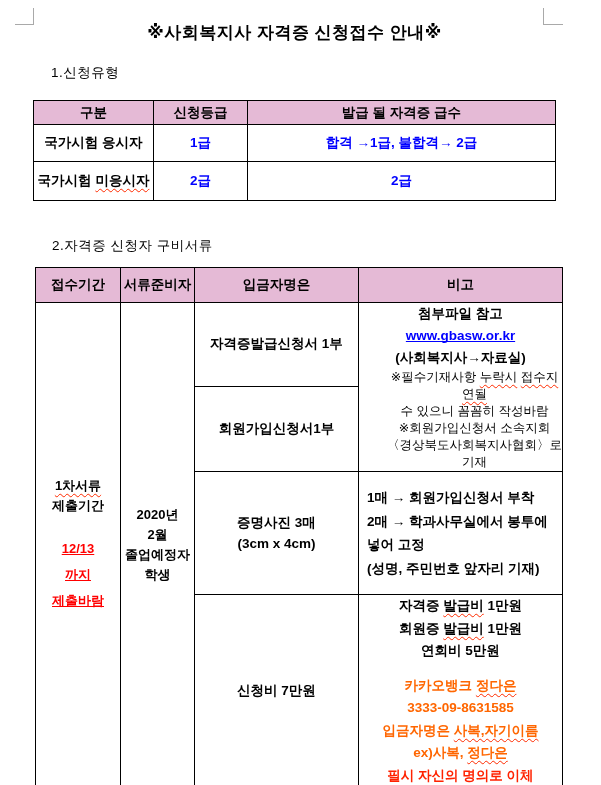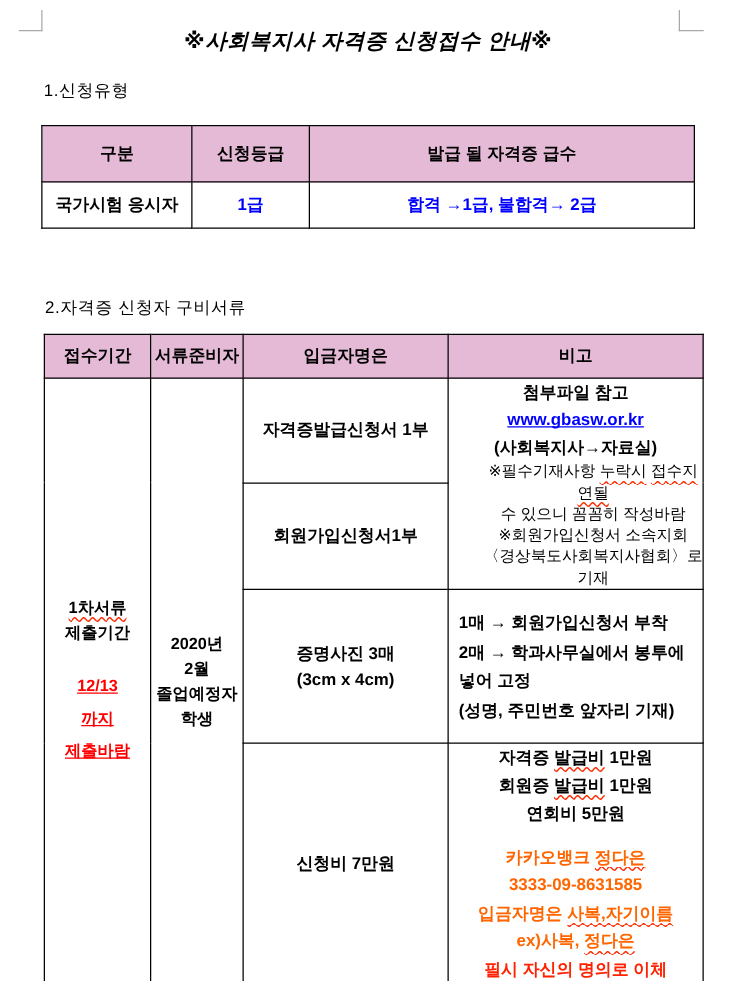--- a/index.html
+++ b/index.html
@@ -5,22 +5,22 @@
   html,body{margin:0;padding:0;}
   body{
     width:601px;height:785px;position:relative;background:#fff;color:#000;
     font-family:"Liberation Sans","DejaVu Sans",sans-serif;overflow:hidden;
   }
   
   .mark{position:absolute;}
   .mark-tl{left:15px;top:8px;width:18px;height:16px;border-right:1px solid #a9a9a9;border-bottom:1px solid #a9a9a9;}
   .mark-tr{left:543px;top:8px;width:19px;height:16px;border-left:1px solid #a9a9a9;border-bottom:1px solid #a9a9a9;}
 
-  .title{position:absolute;left:0;top:21px;width:589px;text-align:center;font-size:17px;font-weight:bold;letter-spacing:.5px;font-style:italic;}
-  .sec{position:absolute;font-size:13.5px;letter-spacing:.5px;}
+  .title{position:absolute;left:0;top:21px;width:589px;text-align:center;font-size:17px;font-weight:bold;letter-spacing:.5px;}
+  .sec{position:absolute;font-size:13.5px;letter-spacing:.5px;margin-left:16px;}
   .sec1{left:35px;top:64px;}
   .sec2{left:36px;top:237px;}
 
   table{border-collapse:collapse;position:absolute;table-layout:fixed;}
   td,th{border:1.6px solid #000;padding:0;vertical-align:middle;text-align:center;font-size:13.5px;}
   th{background:#e5bad6;font-weight:bold;}
 
   .t1{left:33px;top:100px;width:522px;}
   .t2{left:35px;top:267px;width:527px;}
 
@@ -57,29 +57,34 @@
 <div class="sec sec1">1.신청유형</div>
 <div class="sec sec2">2.자격증 신청자 구비서류</div>
 
 <table class="t1">
   <colgroup>
       <col style="width:120px">
       <col style="width:94px">
       <col style="width:308px">
     </colgroup>
   <tbody>
-      <tr style="height:45px">
+      <tr style="height:24px">
     <th>구분</th>
     <th>신청등급</th>
     <th>발급 될 자격증 급수</th>
   </tr>
   <tr style="height:37px">
     <td class="b">국가시험  응시자</td>
     <td class="blue">1급</td>
     <td class="blue">합격 →1급, 불합격→ 2급</td>
+  </tr>
+  <tr style="height:39px">
+    <td class="b"><span>국가시험  </span><span class="wavy">미응시자</span></td>
+    <td class="blue">2급</td>
+    <td class="blue">2급</td>
   </tr>
 </tbody>
   </table>
 
 <table class="t2">
   <colgroup>
       <col style="width:85px">
       <col style="width:74px">
       <col style="width:164px">
       <col style="width:204px">

